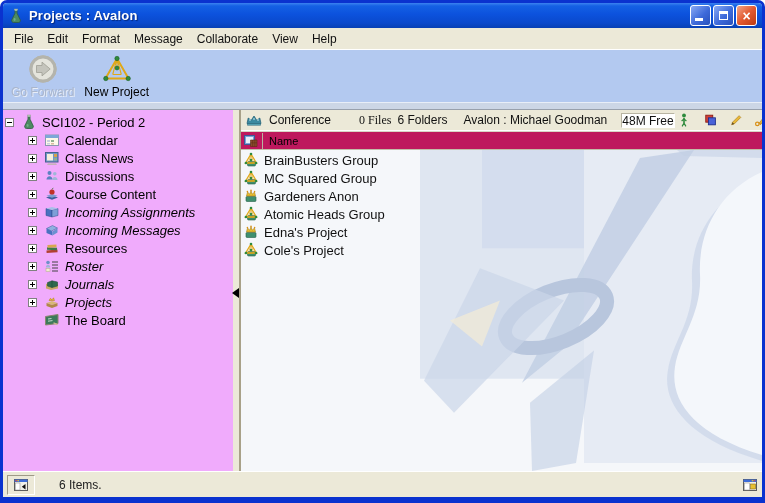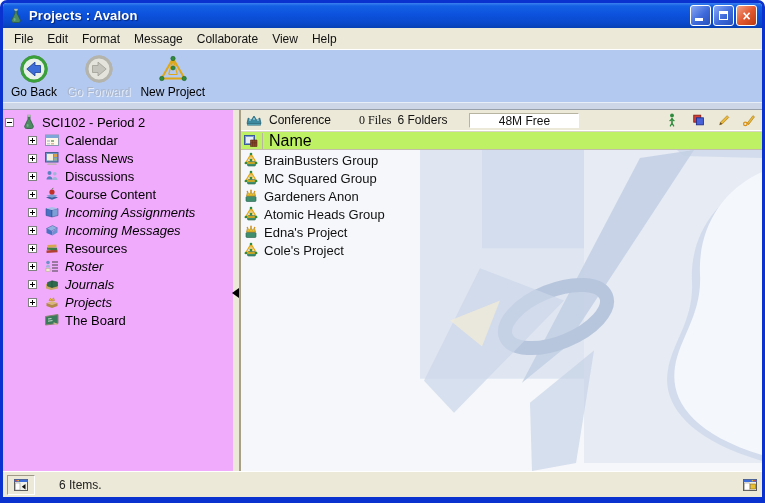--- a/index.html
+++ b/index.html
@@ -77,22 +77,22 @@
   .ph-files { margin-right:6px;font-family:Liberation Serif, serif; }
   .ph-folders { margin-right:16px; }
   .ph-owner { margin-right:8px; }
   .free-box {
     margin-left:6px; width:110px; height:15px; background:#fff; border:1px solid #b8b4a2;
     border-bottom-color:#fff; border-right-color:#fff; text-align:center; line-height:14px; font-size:12px;
   }
   .ph-icons { margin-left:auto; display:flex; align-items:center; gap:7px; margin-right:6px; }
   .ph-icons .icon { width:14px; height:16px; display:inline-flex; }
   .col-header {
-    height:19px; flex:0 0 19px; background:#bef264; border-top:1px solid #d8d4c4;
-    border-bottom:1px solid #c2bda8; display:flex; align-items:center; font-size:16px; color:#000;
+    height:19px; flex:0 0 19px; background:#be185d; border-top:1px solid #d8d4c4;
+    border-bottom:1px solid #c2bda8; display:flex; align-items:center; font-size:11px; color:#000;
   }
   .col-header .icon { width:16px; height:16px; display:inline-flex; margin-left:2px; padding-right:2px; border-right:1px solid #b8b4a2; width:20px; }
   .col-label { margin-left:6px; }
   .file-list { flex:1; position:relative; background:#f5f7fa; overflow:hidden; padding-top:1px; }
   .watermark { position:absolute; right:0; top:0; height:100%; width:430px; pointer-events:none; }
   .list-row { position:relative; height:18px; display:flex; align-items:center; font-size:13px; color:#111; padding-left:2px; white-space:nowrap; }
   .list-row .icon { width:16px; height:16px; display:inline-flex; flex:0 0 16px; }
   .list-label { margin-left:5px; }
   
   .statusbar {
@@ -137,30 +137,20 @@
       <span class="menu-item">File</span>
       <span class="menu-item">Edit</span>
       <span class="menu-item">Format</span>
       <span class="menu-item">Message</span>
       <span class="menu-item">Collaborate</span>
       <span class="menu-item">View</span>
       <span class="menu-item">Help</span>
     </div>
 
   <div class="toolbar">
-      <div class="tool-btn">
-        <span class="icon tool-icon">
-          <svg viewBox="0 0 30 30" width="30" height="30">
-            <circle cx="15" cy="15" r="13.2" fill="#e8f0e8" stroke="#6a6a6a" stroke-width="1"></circle>
-            <circle cx="15" cy="15" r="12" fill="none" stroke="#3aa13a" stroke-width="3"></circle>
-            <path d="M21.5 11.5v7h-5.5v3.4L7.8 15 16 8.1v3.4z" fill="#3c6cd8" stroke="#1c3c98" stroke-width=".8"></path>
-          </svg>
-        </span>
-        <span class="tool-label">Go Back</span>
-      </div>
       <div class="tool-btn disabled">
         <span class="icon tool-icon">
           <svg viewBox="0 0 30 30" width="30" height="30">
             <circle cx="15" cy="15" r="13.2" fill="#e4e4dc" stroke="#b0b0a8" stroke-width="1"></circle>
             <circle cx="15" cy="15" r="12" fill="none" stroke="#b4b4ac" stroke-width="3"></circle>
             <path d="M8.5 11.5v7H14v3.4L22.2 15 14 8.1v3.4z" fill="#c4c4bc" stroke="#a0a096" stroke-width=".8"></path>
           </svg>
         </span>
         <span class="tool-label">Go Forward</span>
       </div>
@@ -338,20 +328,21 @@
               <path d="M2 11.5l1.2-5.5 3 2.3L9 4l2.8 4.3 3-2.3L16 11.5z" fill="#3c8aa0" stroke="#1c5a70" stroke-width=".7"></path>
               <path d="M2.5 11.5h13v1.8h-13z" fill="#5ba8b8" stroke="#1c5a70" stroke-width=".5"></path>
               <circle cx="5" cy="8" r=".9" fill="#9fd0dc"></circle>
               <circle cx="9" cy="7" r=".9" fill="#9fd0dc"></circle>
               <circle cx="13" cy="8" r=".9" fill="#9fd0dc"></circle>
             </svg>
           </span>
         <span class="ph-title">Conference</span>
         <span class="ph-files">0 Files</span>
         <span class="ph-folders">6 Folders</span>
+        <span class="ph-owner">Avalon : Michael Goodman</span>
         <span class="free-box">48M Free</span>
         <span class="ph-icons">
             <span class="icon">
               <svg viewBox="0 0 10 16" width="10" height="16">
                 <circle cx="5" cy="3.5" r="1.9" fill="#2e8a3c"></circle>
                 <rect x="4.2" y="6" width="1.6" height="5" fill="#2e8a3c"></rect>
                 <path d="M5 7L2.6 9M5 7l2.4 2M5 11l-1.9 3.4M5 11l1.9 3.4" stroke="#2e8a3c" stroke-width="1.2" fill="none"></path>
               </svg>
             </span>
             <span class="icon">

